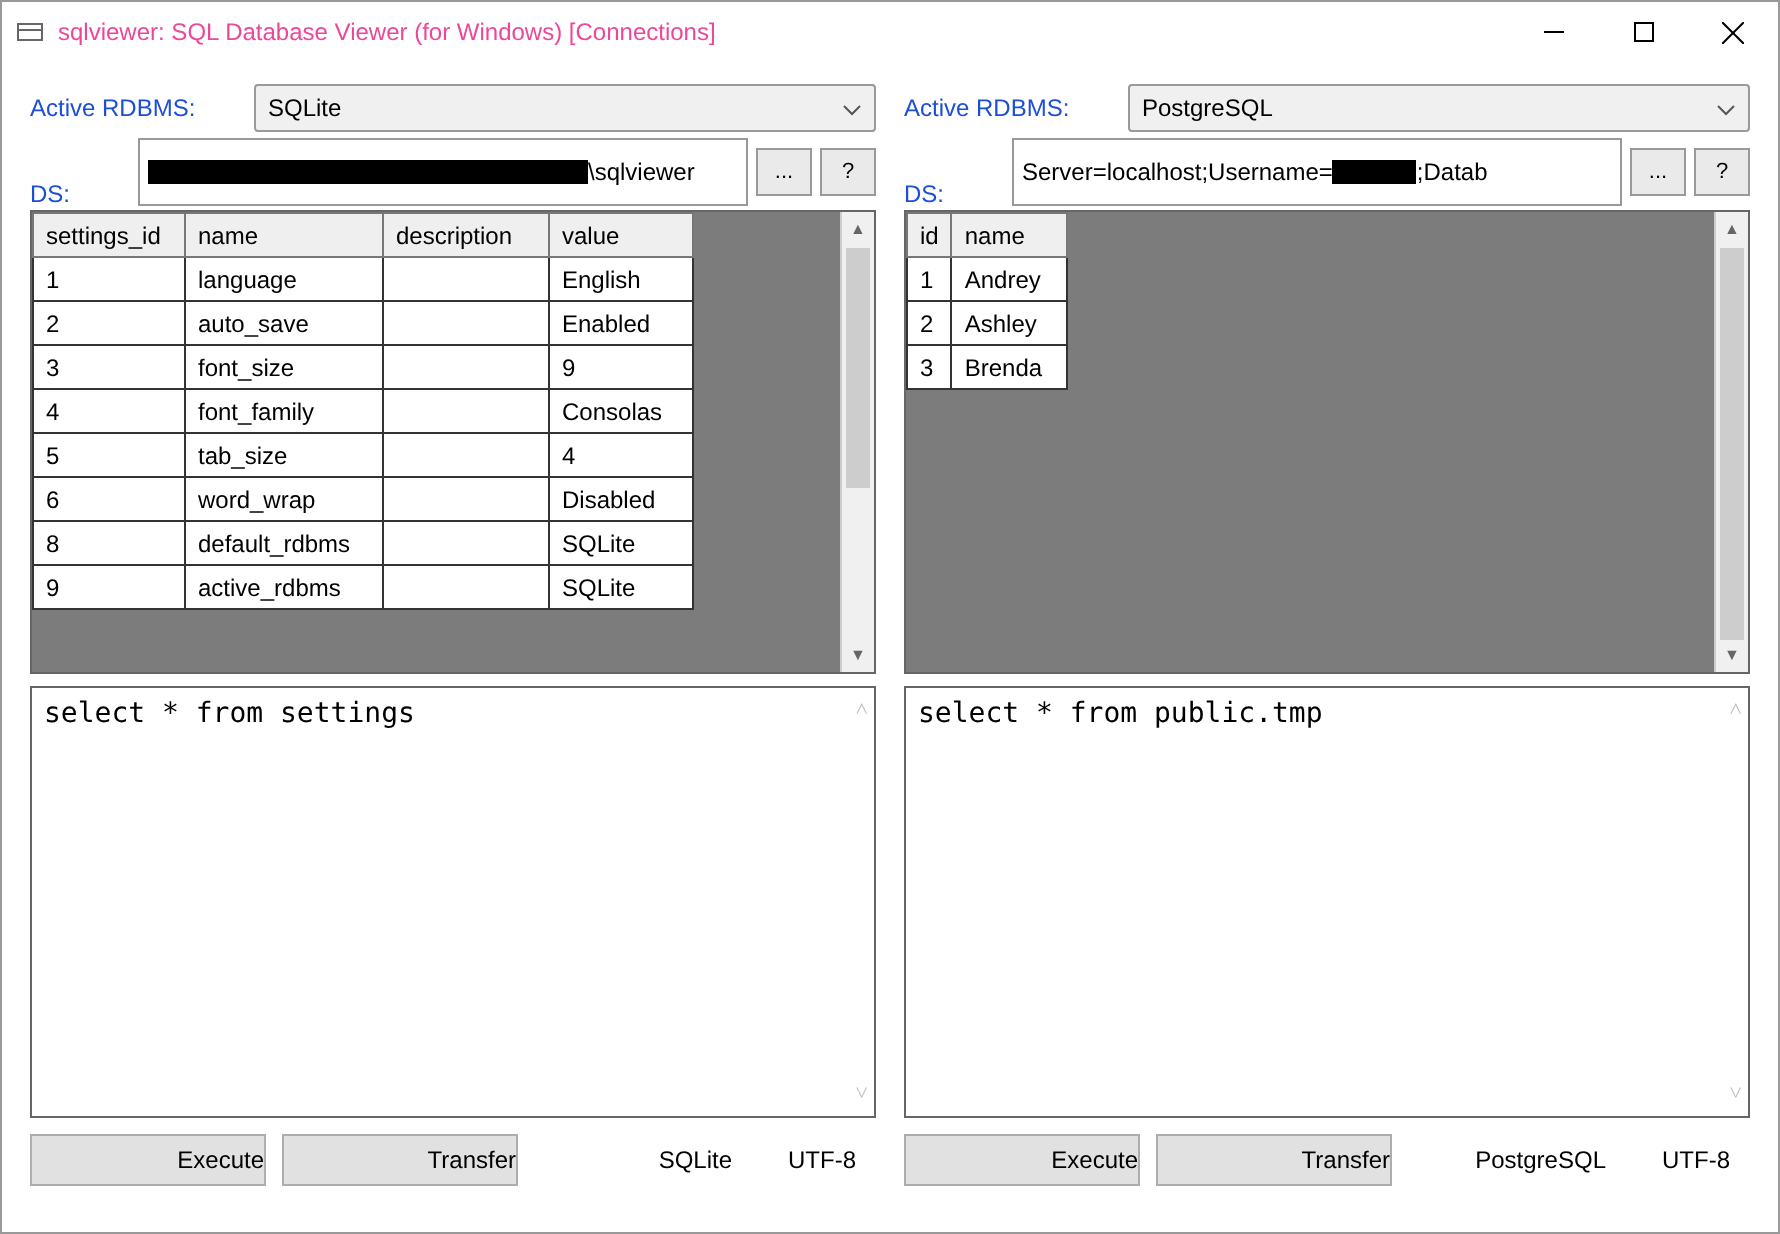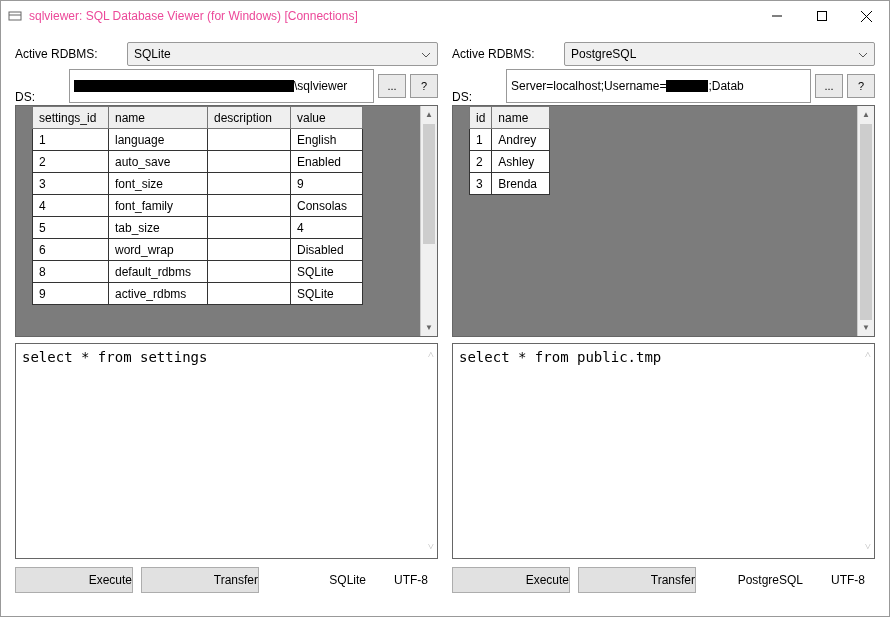--- a/index.html
+++ b/index.html
@@ -53,21 +53,21 @@
     min-width: 0;
   }
   .row-control {
     display: flex;
     align-items: center;
     height: 26px;
     margin-bottom: 6px;
   }
   .row-control .lbl {
     width: 112px;
-    color: #000000;
+    color: #1d4ed8;
   }
   .row-control.ds .lbl { width: 54px; margin-top: 22px; }
   .combo {
     flex: 1;
     height: 24px;
     border: 1px solid #999;
     background: #f0f0f0;
     padding: 0 6px;
     display: flex;
     align-items: center;
@@ -115,21 +115,20 @@
   }
   .grid-scroll {
     overflow: hidden;
     background: #7c7c7c;
     flex: 1;
   }
   table.data {
     border-collapse: collapse;
     background: #fff;
     font-size: 12px;
-    margin-left: 16px;
   }
   table.data th, table.data td {
     border: 1px solid #333;
     padding: 3px 6px;
     text-align: left;
     font-weight: normal;
     height: 22px;
     white-space: nowrap;
     overflow: hidden;
   }

